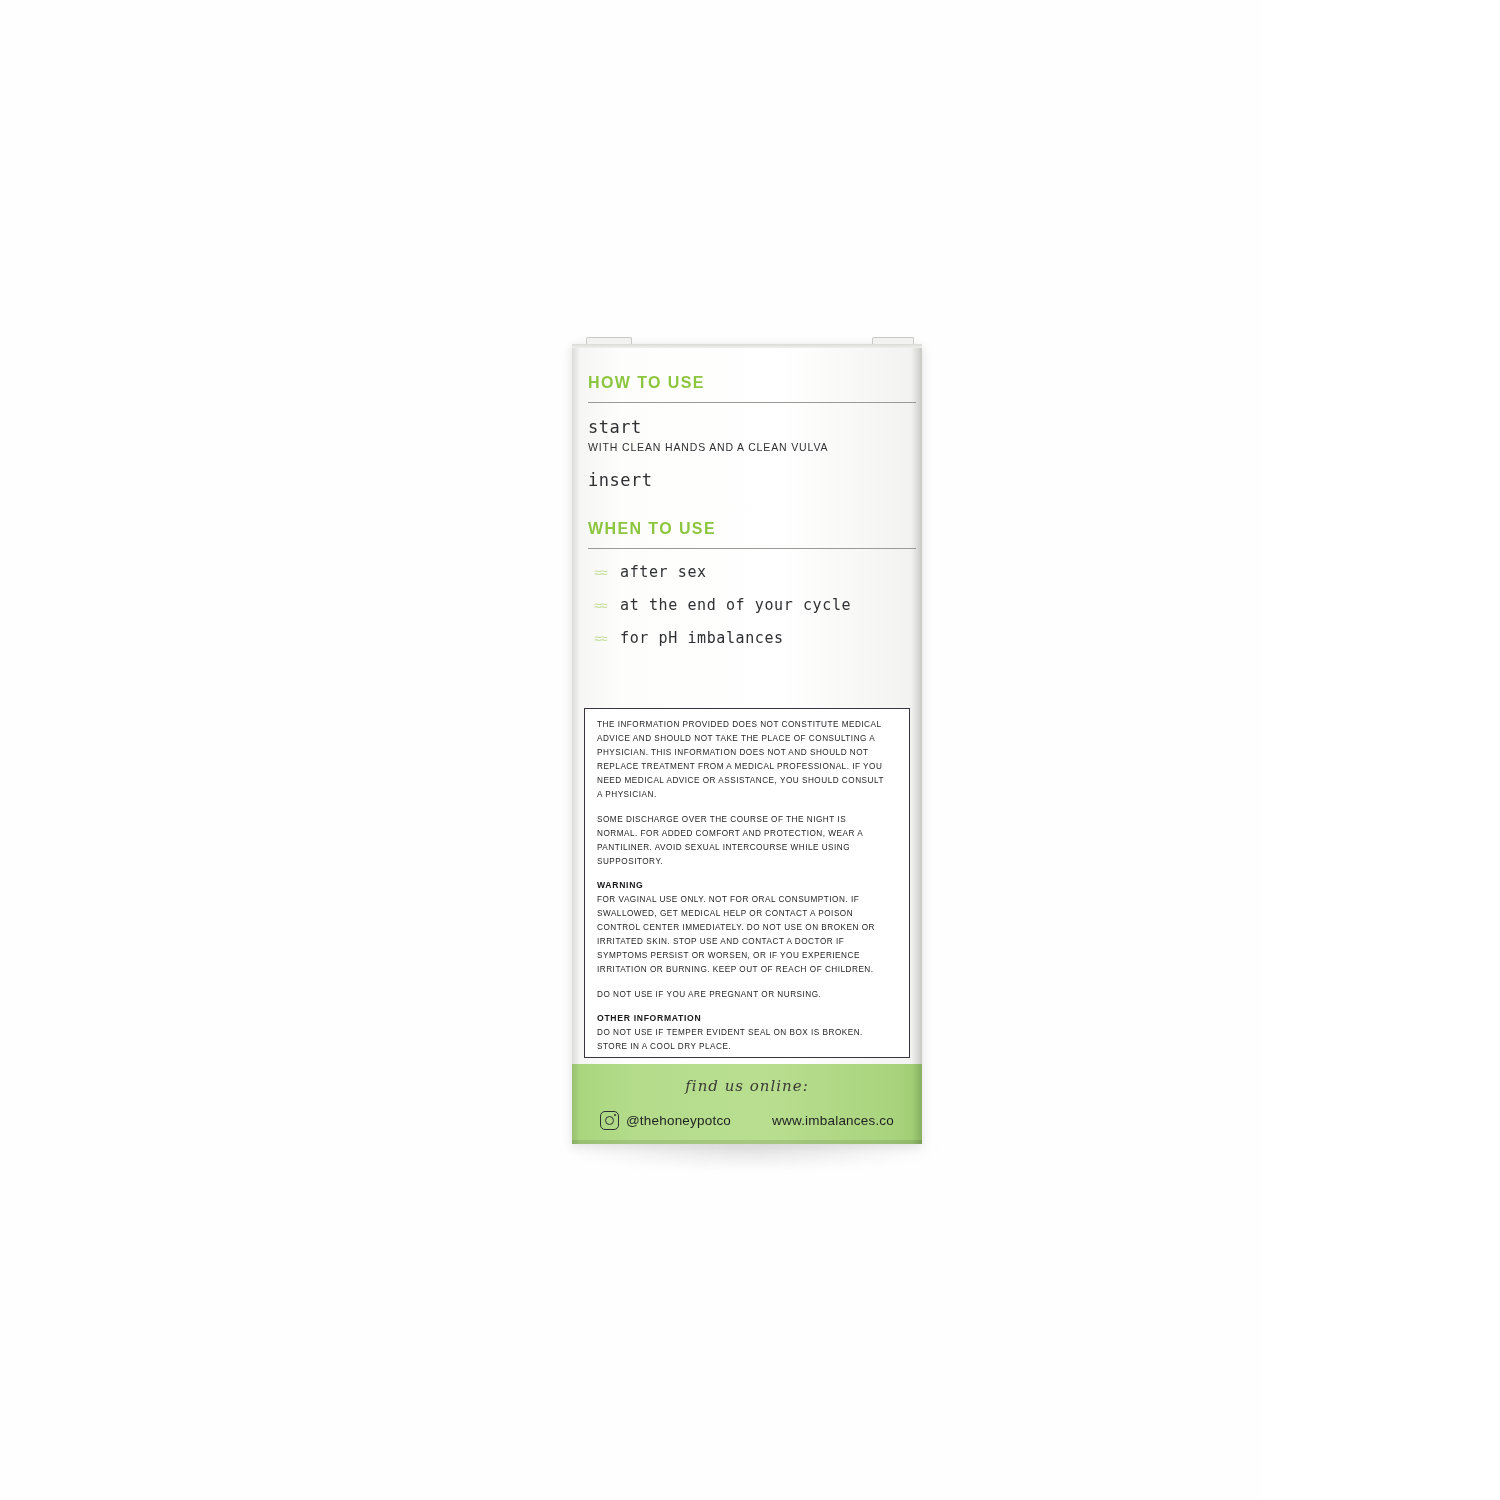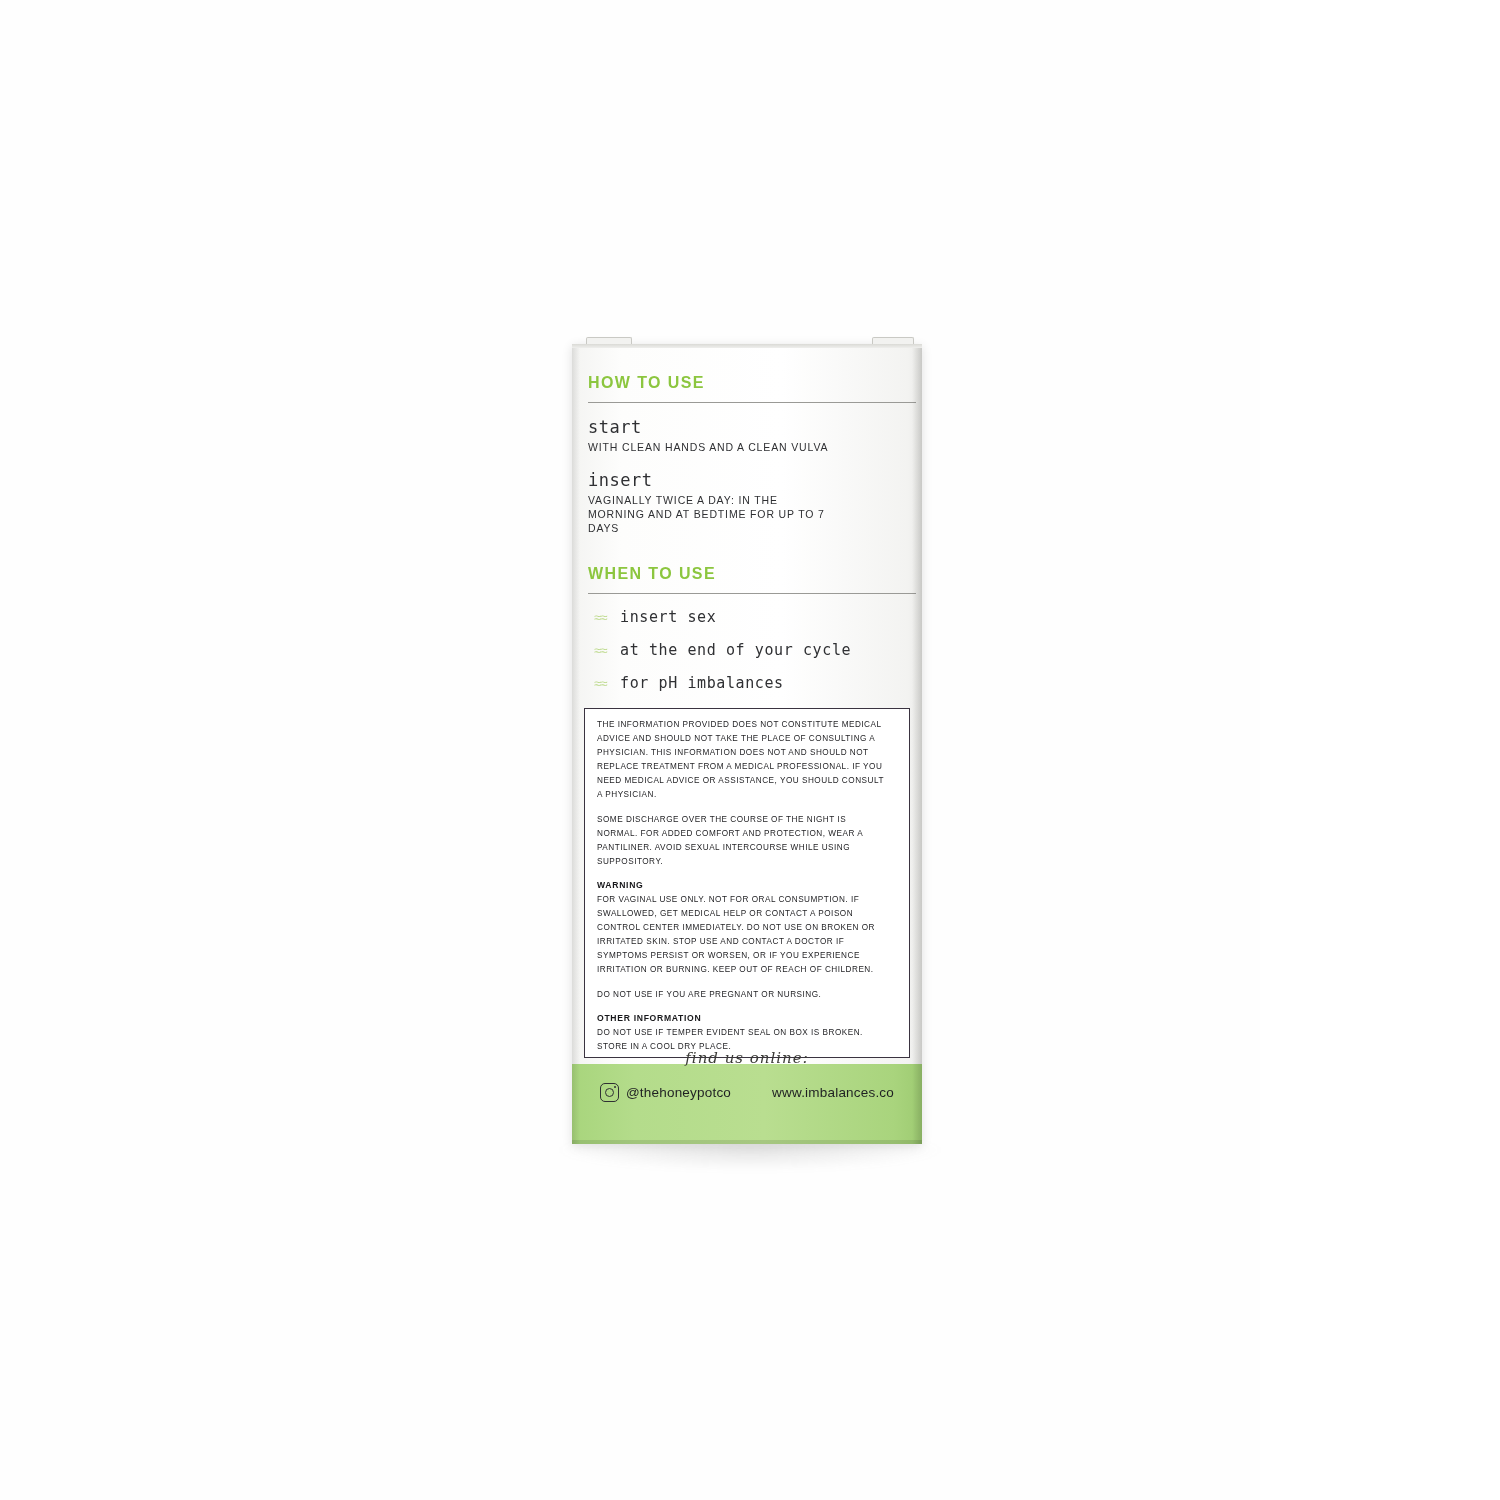--- a/index.html
+++ b/index.html
@@ -158,21 +158,21 @@
     font-weight: bold;
     letter-spacing: 0.7px;
     color: #17171a;
     margin: 0 0 3px 0;
   }
 
   
   .bottom-green {
     position: absolute;
     left: 0;
-    top: 688px;
+    top: 716px;
     width: 350px;
     height: 80px;
   }
   .find-us {
     position: absolute;
     left: 0;
     top: 17px;
     width: 350px;
     text-align: center;
     font-family: "DejaVu Serif", serif;
@@ -262,30 +262,29 @@
         <div class="section-title">HOW TO USE</div>
         <div class="rule"></div>
 
         <div>
           <div class="step-word">start</div>
           <div class="step-desc">WITH CLEAN HANDS AND A CLEAN VULVA</div>
         </div>
 
         <div>
           <div class="step-word">insert</div>
-          <div class="step-desc" style="max-width:250px">VAGINALLY TWICE A DAY: IN THE MORNING AND AT BEDTIME FOR UP TO 7 DAYS</div>
         </div>
 
         <div class="section-title when-title">WHEN TO USE</div>
         <div class="rule"></div>
 
         <div class="when-list">
           <div class="when-item">
             <span class="wave-icon">≈≈</span>
-            <span class="when-text">insert sex</span>
+            <span class="when-text">after sex</span>
           </div>
           <div class="when-item">
             <span class="wave-icon">≈≈</span>
             <span class="when-text">at the end of your cycle</span>
           </div>
           <div class="when-item">
             <span class="wave-icon">≈≈</span>
             <span class="when-text">for pH imbalances</span>
           </div>
         </div>

